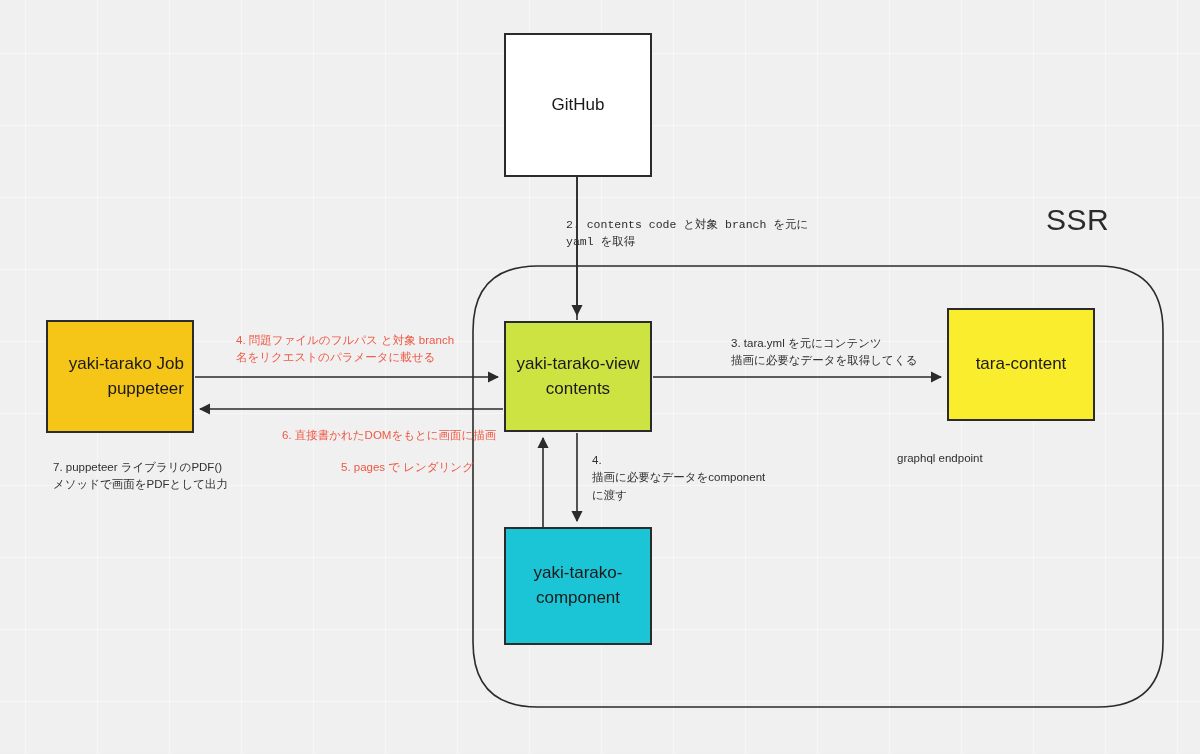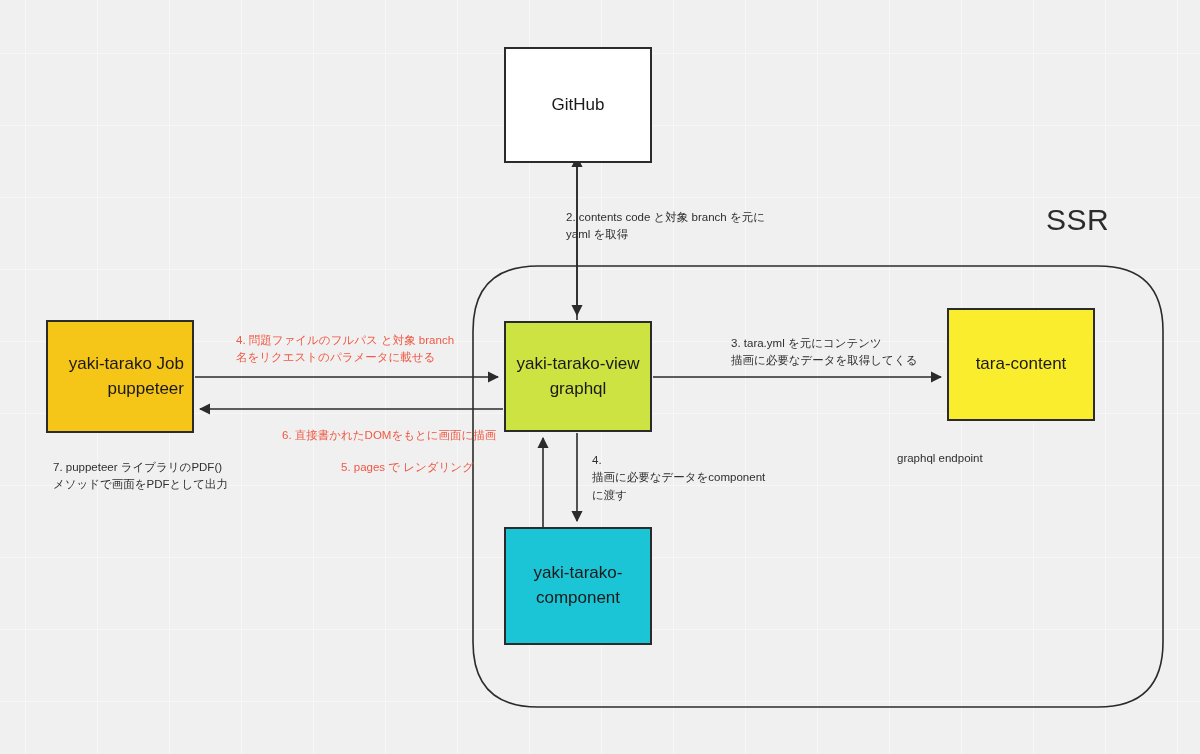--- a/index.html
+++ b/index.html
@@ -42,23 +42,22 @@
     text-align: center;
     color: #1a1a1a;
     font-size: 17px;
     line-height: 1.45;
     padding: 4px 8px;
   }
   .node-github {
     left: 504px;
     top: 33px;
     width: 148px;
-    height: 116px;
+    height: 144px;
     background: #ffffff;
-    margin-top: 14px;
   }
   .node-job {
     left: 46px;
     top: 320px;
     width: 148px;
     height: 113px;
     background: #f5c518;
     text-align: right;
   }
   .node-view {
@@ -94,21 +93,21 @@
     color: #ef5844;
   }
   .label-ssr {
     position: absolute;
     left: 1046px;
     top: 203px;
     font-size: 30px;
     color: #2b2b2b;
     letter-spacing: 0.5px;
   }
-  .lbl-2   { left: 566px; top: 209px; }
+  .lbl-2   { left: 566px; top: 216px; font-family: Liberation Mono, monospace; }
   .lbl-1   { left: 236px; top: 332px; width: 230px; text-align: left; }
   .lbl-3   { left: 731px; top: 335px; }
   .lbl-6   { left: 282px; top: 427px; }
   .lbl-5   { left: 341px; top: 459px; }
   .lbl-7   { left: 53px;  top: 459px; }
   .lbl-4   { left: 592px; top: 452px; }
   .lbl-gql { left: 897px; top: 450px; text-align: center; }
 </style>
 </head>
 <body>
@@ -143,21 +142,21 @@
     <span>GitHub</span>
   </div>
 
   <div class="node node-job">
     <span>yaki-tarako Job
 puppeteer</span>
   </div>
 
   <div class="node node-view">
     <span>yaki-tarako-view
-graphql</span>
+contents</span>
   </div>
 
   <div class="node node-content">
     <span>tara-content</span>
   </div>
 
   <div class="node node-component">
     <span>yaki-tarako-
 component</span>
   </div>

